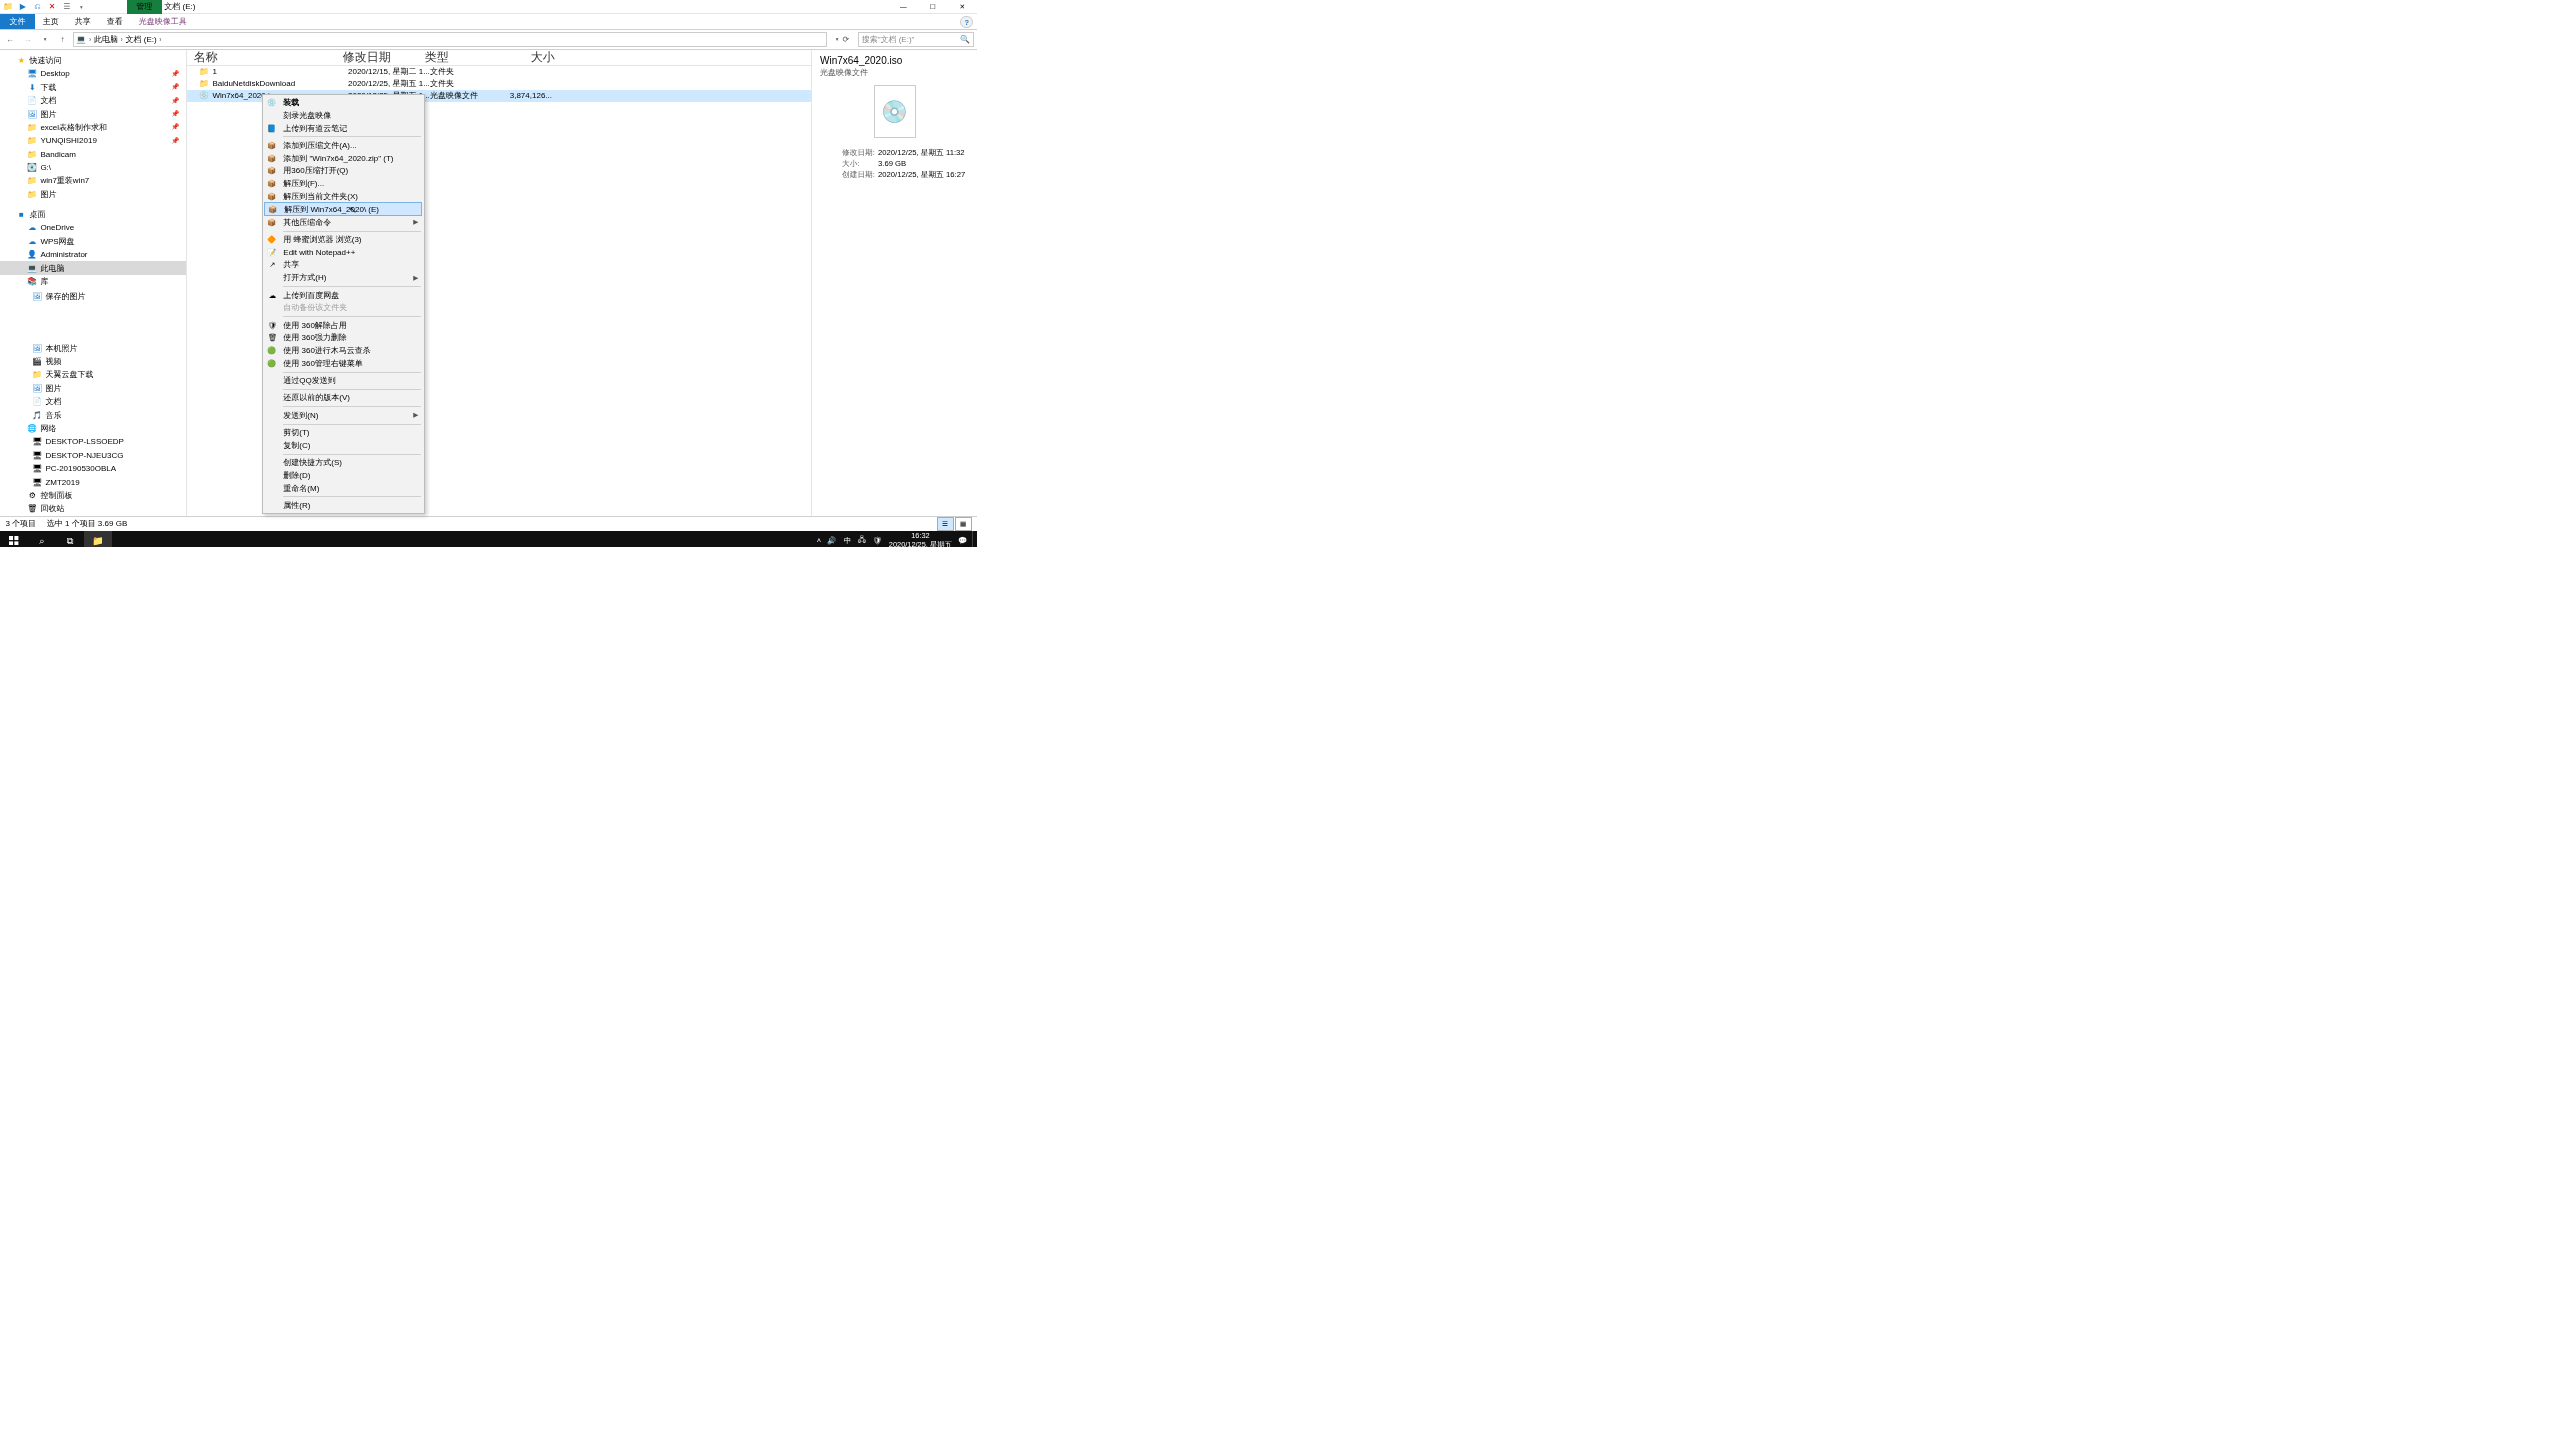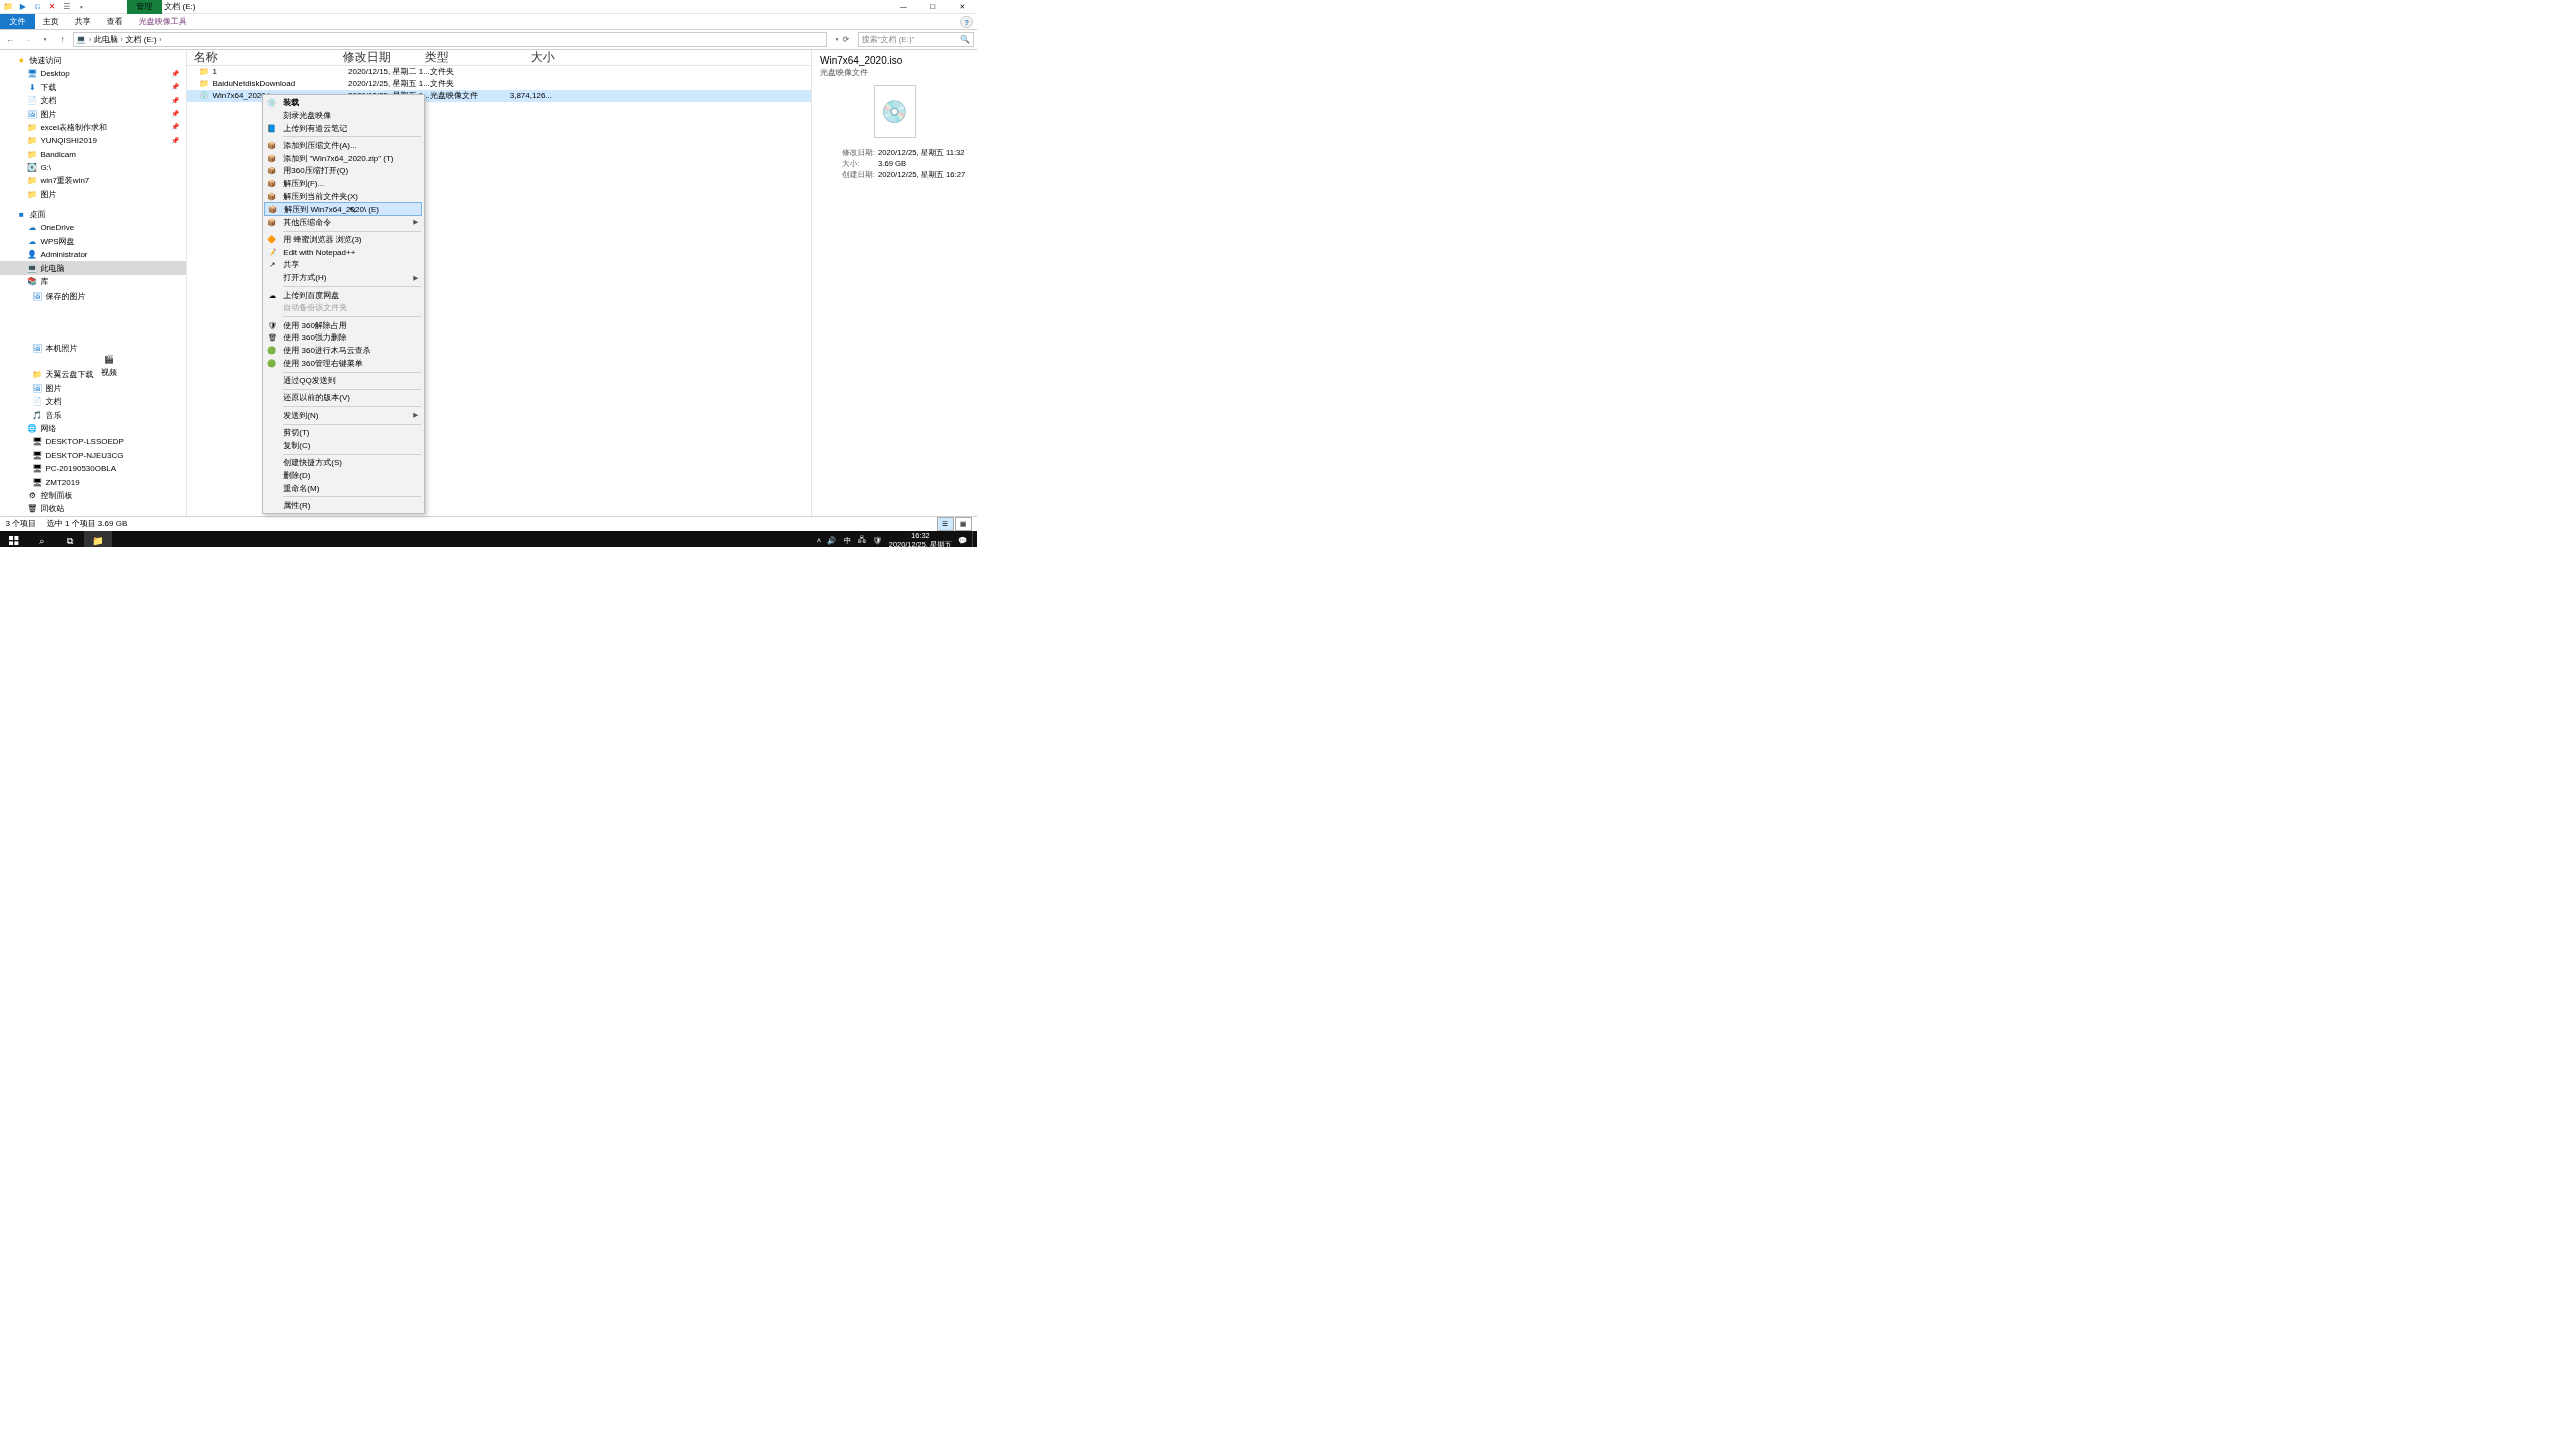--- a/index.html
+++ b/index.html
@@ -488,21 +488,21 @@
       </div>
     <div id="lib-items">
         <div class="tree-item" style="padding-left: 32px; align-items: flex-end;">
           <span class="ico img"></span>
           <span>保存的图片</span>
         </div>
         <div class="tree-item" style="padding-left: 32px; margin-top: 40px;">
           <span class="ico img"></span>
           <span>本机照片</span>
         </div>
-        <div class="tree-item" style="padding-left: 32px; flex-direction: column;">
+        <div class="tree-item" style="padding-left: 32px;">
           <span class="ico vid"></span>
           <span>视频</span>
         </div>
         <div class="tree-item" style="padding-left: 32px;">
           <span class="ico folder"></span>
           <span>天翼云盘下载</span>
         </div>
         <div class="tree-item" style="padding-left: 32px;">
           <span class="ico img"></span>
           <span>图片</span>

